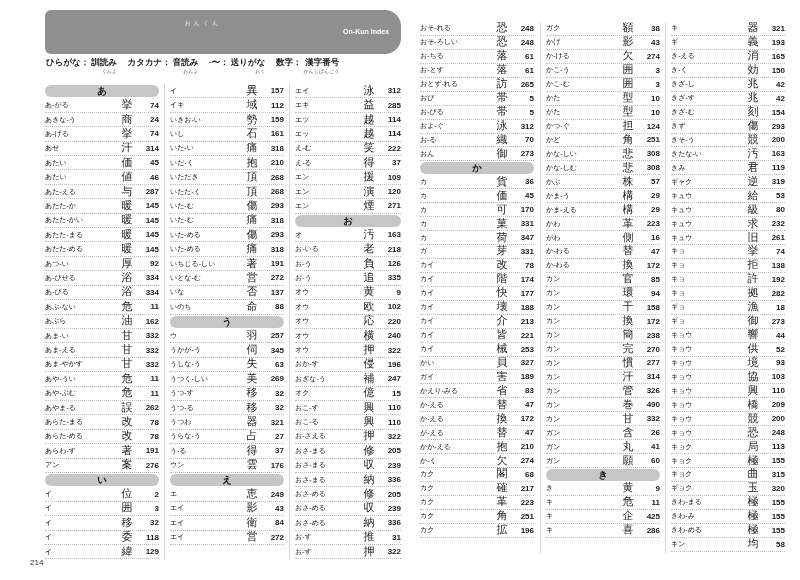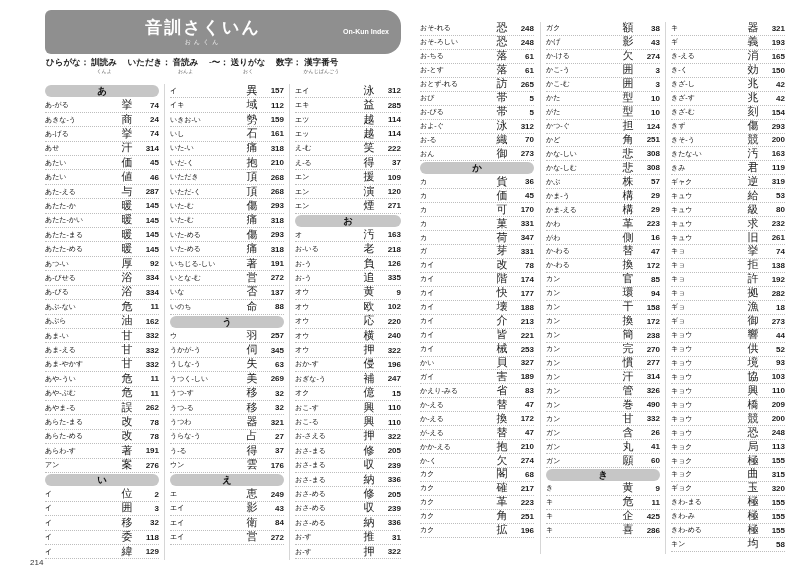--- a/index.html
+++ b/index.html
@@ -15,21 +15,21 @@
     position:absolute;left:45px;top:10px;width:356px;height:44px;
     background:#8f8f8f;border-radius:6px 16px 16px 6px;
   }
   .title-wrap{position:absolute;left:0;right:40px;top:8px;text-align:center;}
   .title{color:#fff;font-weight:bold;font-size:17px;letter-spacing:2px;line-height:19px;}
   .title-furi{color:#f0f0f0;font-size:6px;letter-spacing:3px;margin-top:1px;}
   .subtitle{position:absolute;right:12px;top:18px;color:#fff;font-size:7px;font-weight:bold;}
 
   
   .legend{position:absolute;left:46px;top:57px;display:flex;align-items:flex-start;}
-  .legend .seg{display:inline-flex;flex-direction:column;align-items:center;margin-right:2px;font-family:Liberation Serif, serif;}
+  .legend .seg{display:inline-flex;flex-direction:column;align-items:flex-end;margin-right:2px;font-family:Liberation Serif, serif;}
   .legend .main{font-size:8.5px;font-weight:bold;white-space:pre;}
   .legend .sub{font-size:5px;color:#555;line-height:5px;margin-top:0px;white-space:pre;}
 
   
   .col{position:absolute;}
   .page-left .col{--rh:14.42px;}
   .page-right .col{--rh:13.95px;}
   .row{display:flex;align-items:center;height:var(--rh);border-bottom:1px dotted #bdbdbd;box-sizing:border-box;}
   .row .r{flex:1;font-size:7px;color:#111;white-space:nowrap;overflow:hidden;}
   .row .k{width:16px;font-size:11px;font-family:"DejaVu Serif", serif;text-align:center;line-height:12px;}
@@ -45,36 +45,35 @@
   .folio{position:absolute;font-size:8px;color:#333;}
 </style>
 </head>
 <body>
 
 <div class="spread">
 
   <div class="page-left">
     <div class="header-bar">
       <div class="title-wrap">
-        <div class="title">音訓さくいん</div>
         <div class="title-furi">おんくん</div>
       </div>
       <div class="subtitle">On-Kun Index</div>
     </div>
 
     <div class="legend">
         <span class="seg">
           <span class="main">ひらがな：</span>
         </span>
         <span class="seg">
           <span class="main">訓読み</span>
           <span class="sub">くんよ</span>
         </span>
         <span class="seg">
-          <span class="main">　いただき：</span>
+          <span class="main">　カタカナ：</span>
         </span>
         <span class="seg">
           <span class="main">音読み</span>
           <span class="sub">おんよ</span>
         </span>
         <span class="seg">
           <span class="main">　-〜：</span>
         </span>
         <span class="seg">
           <span class="main">送りがな</span>

